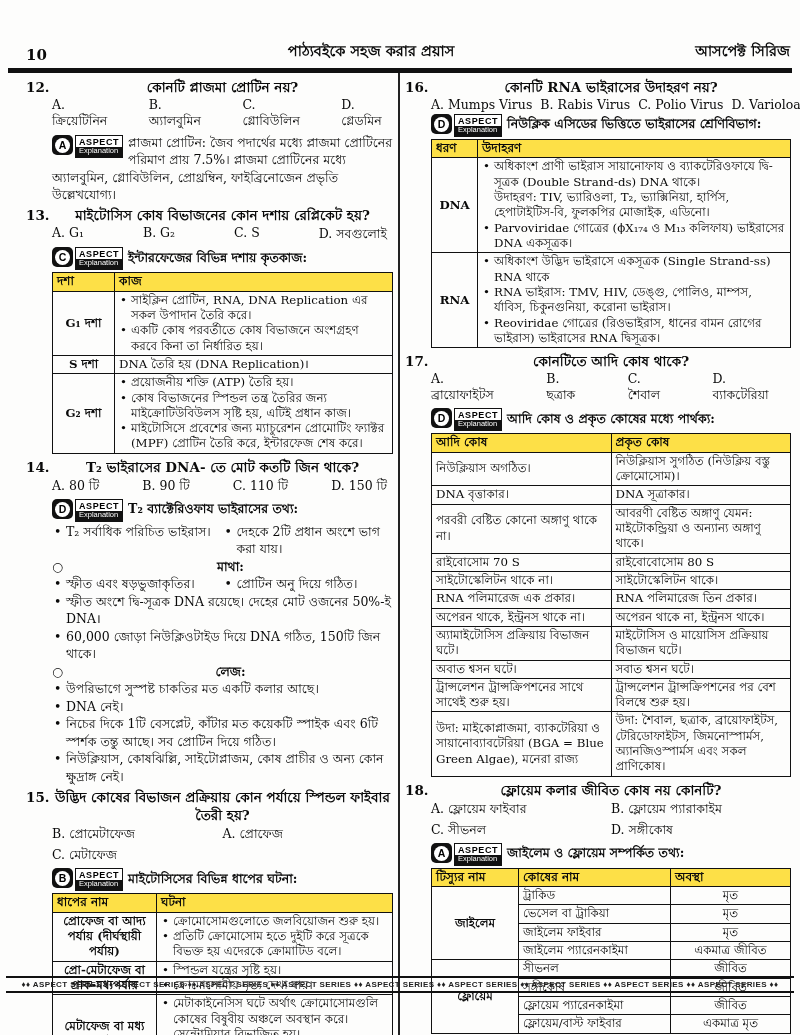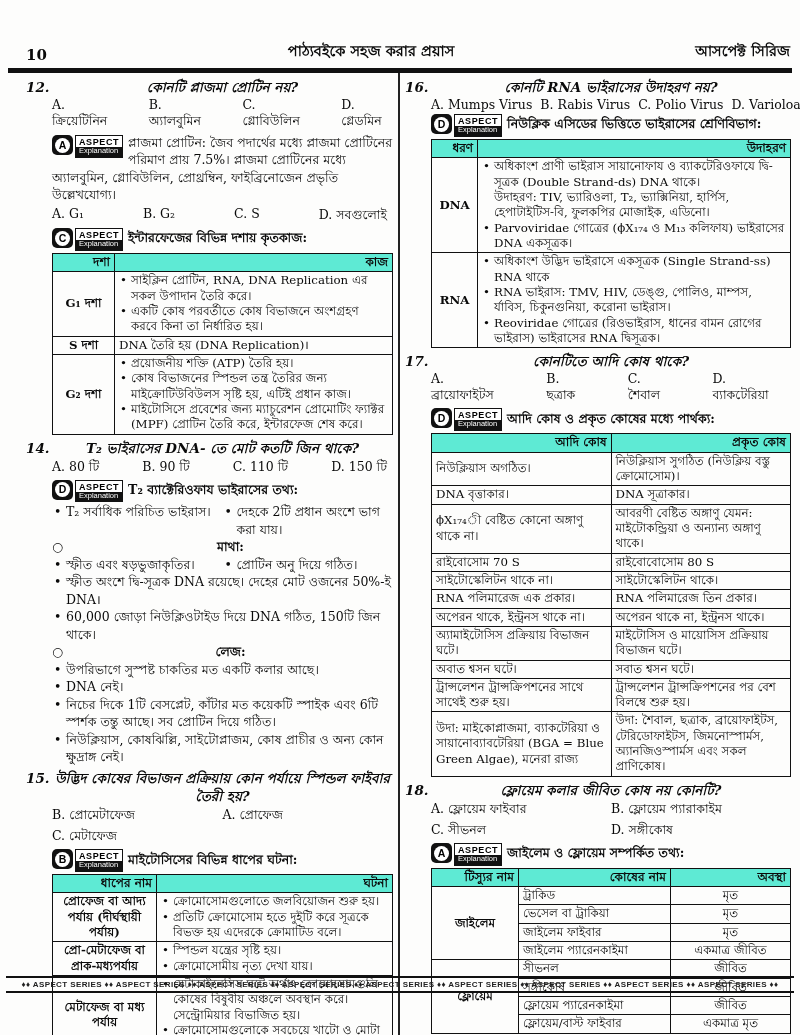--- a/index.html
+++ b/index.html
@@ -19,21 +19,21 @@
 
   
   .columns { display:flex; align-items:stretch; min-height:892px; }
   .col { padding-top:5px; }
   .col-left  { width:398px; padding-left:26px; padding-right:5px; }
   .col-right { width:399px; padding-left:5px;  padding-right:8px; }
   .divider { width:2px; background:#222; flex:none; }
 
   
   .q { margin-bottom:3px; }
-  .q-head { display:flex; font-weight:bold; font-size:13.5px; line-height:1.35;font-style:italic; }
+  .q-head { display:flex; font-weight:bold; font-size:13.5px; line-height:1.35; }
   .q-num  { flex:none; width:26px; }
   .q-text { flex:1;text-align:center; }
   .opts4 { display:grid; grid-template-columns:repeat(4,auto); justify-content:space-between;
     margin:1px 6px 2px 26px; font-size:12.5px;gap:36px; }
   .opts-inline { display:flex; gap:8px; margin:1px 0 2px 26px; font-size:12.5px; flex-wrap:nowrap; white-space:nowrap; }
   .opts2 { display:grid; grid-template-columns:1fr 1fr; margin:1px 0 2px 26px; font-size:12.5px; row-gap:1px; }
 
   
   .exp { margin-left:26px; font-size:12.5px; line-height:1.38; text-align:left; }
   .exp-head { display:flex; align-items:center; gap:5px; font-weight:bold; font-size:12.5px; margin:1px 0; }
@@ -46,21 +46,21 @@
     line-height:1; background:#fff; }
   .badge-brand { font:bold 9px/10px "Liberation Sans",sans-serif; letter-spacing:.6px; padding:1px 3px 0 3px; color:#000; }
   .badge-sub { background:#111; color:#fff; font:7.5px/8.5px "Liberation Sans",sans-serif; padding:0 3px 1px 3px; }
   .exp-par .badge { float:left; margin:1px 5px 0 0; }
 
   
   table { width:100%; border-collapse:collapse; font-size:11.8px; line-height:1.3;
     margin:2px 0 4px 0; }
   .tbl-wrap { margin-left:26px; }
   th,td { border:1.6px solid #111; padding:1px 4px; vertical-align:middle; text-align:left; }
-  th { background:#5eead4; text-align:right; font-weight:bold; font-size:12px; }
+  th { background:#fde047; text-align:left; font-weight:bold; font-size:12px; }
   td.cname { text-align:center; font-weight:bold; vertical-align:middle; }
   td .b { position:relative; padding-left:12px; }
   td .b::before { content:"•"; position:absolute; left:1px; top:0; }
   td .nb { padding-left:12px; }
 
   
   .fb { position:relative; padding-left:14px; margin-left:0; font-size:12.5px; line-height:1.4; }
   .fb::before { content:"•"; position:absolute; left:2px; top:0; }
   .sec { position:relative; padding-left:16px; font-weight:bold; font-size:12.5px; line-height:1.4;text-align:center; }
   .sec::before { content:"○"; position:absolute; left:0; top:0; font-weight:bold; }
@@ -109,20 +109,24 @@
             <span class="badge-box">
               <span class="badge-brand">ASPECT</span>
               <span class="badge-sub">Explanation</span>
             </span>
           </span>
           <span>প্লাজমা প্রোটিন: জৈব পদার্থের মধ্যে প্লাজমা প্রোটিনের পরিমাণ প্রায় 7.5%। প্লাজমা প্রোটিনের মধ্যে অ্যালবুমিন, গ্লোবিউলিন, প্রোথ্রম্বিন, ফাইব্রিনোজেন প্রভৃতি উল্লেখযোগ্য।</span>
         </div>
       </div>
 
       <div class="q">
+        <div class="q-head">
+          <span class="q-num">13.</span>
+          <span class="q-text">মাইটোসিস কোষ বিভাজনের কোন দশায় রেপ্লিকেট হয়?</span>
+        </div>
         <div class="opts4">
           <span>A. G₁</span>
           <span>B. G₂</span>
           <span>C. S</span>
           <span>D. সবগুলোই</span>
         </div>
         <div class="exp-head" style="margin-left:26px">
           <span class="badge">
             <span class="badge-letter">
                 <span class="circ">C</span>
@@ -353,21 +357,21 @@
             </tr>
             <tr>
                   <td>নিউক্লিয়াস অগঠিত।</td>
                   <td>নিউক্লিয়াস সুগঠিত (নিউক্লিয় বস্তু ক্রোমোসোম)।</td>
                 </tr>
             <tr>
                   <td>DNA বৃত্তাকার।</td>
                   <td>DNA সূত্রাকার।</td>
                 </tr>
             <tr>
-                  <td>ϕX₁₇₄ী বেষ্টিত কোনো অঙ্গাণু থাকে না।</td>
+                  <td>পরবরী বেষ্টিত কোনো অঙ্গাণু থাকে না।</td>
                   <td>আবরণী বেষ্টিত অঙ্গাণু যেমন: মাইটোকন্ড্রিয়া ও অন্যান্য অঙ্গাণু থাকে।</td>
                 </tr>
             <tr>
                   <td>রাইবোসোম 70 S</td>
                   <td>রাইবোবোসোম 80 S</td>
                 </tr>
             <tr>
                   <td>সাইটোস্কেলিটন থাকে না।</td>
                   <td>সাইটোস্কেলিটন থাকে।</td>
                 </tr>

